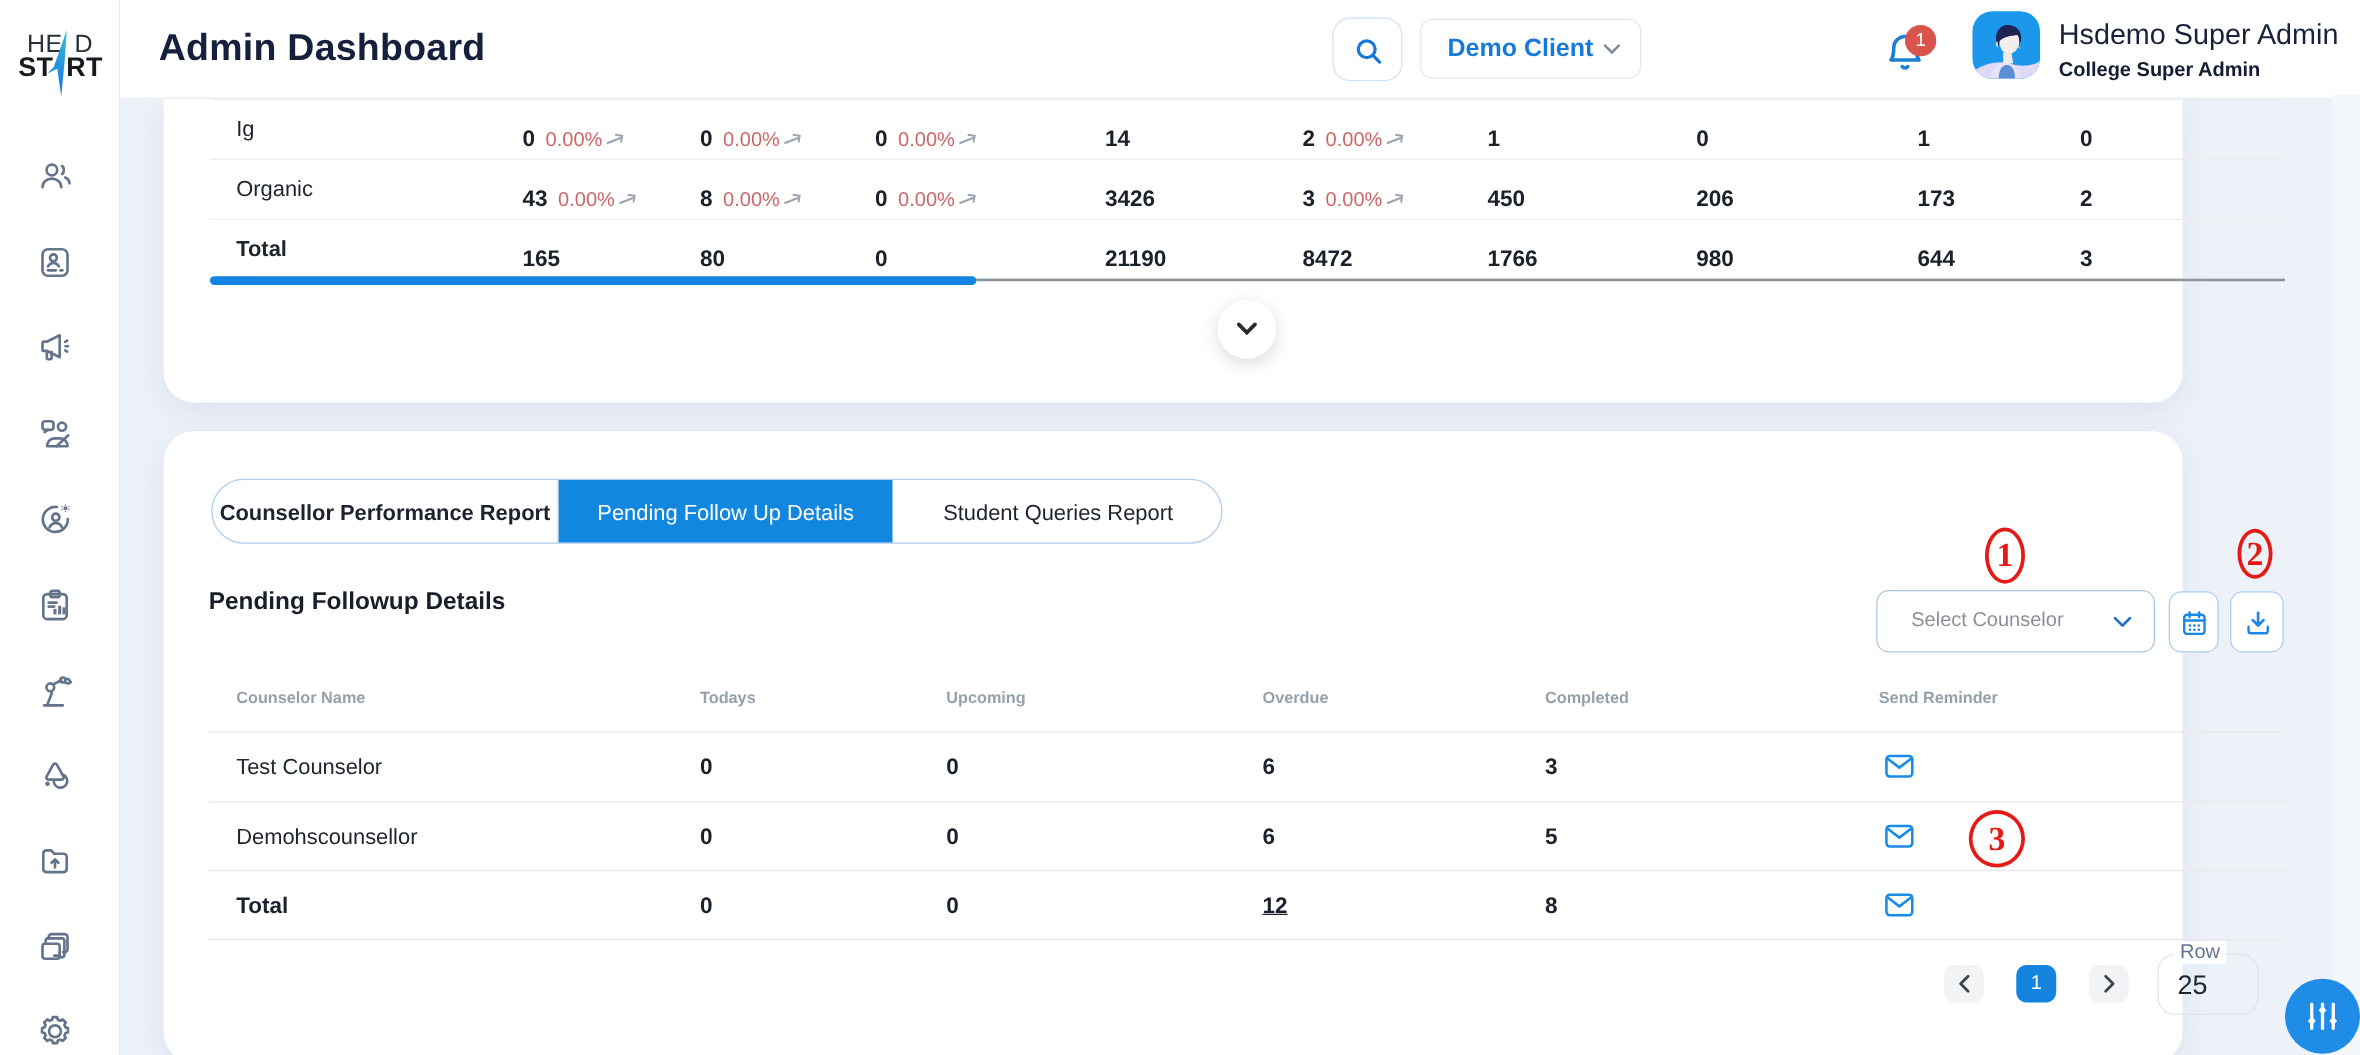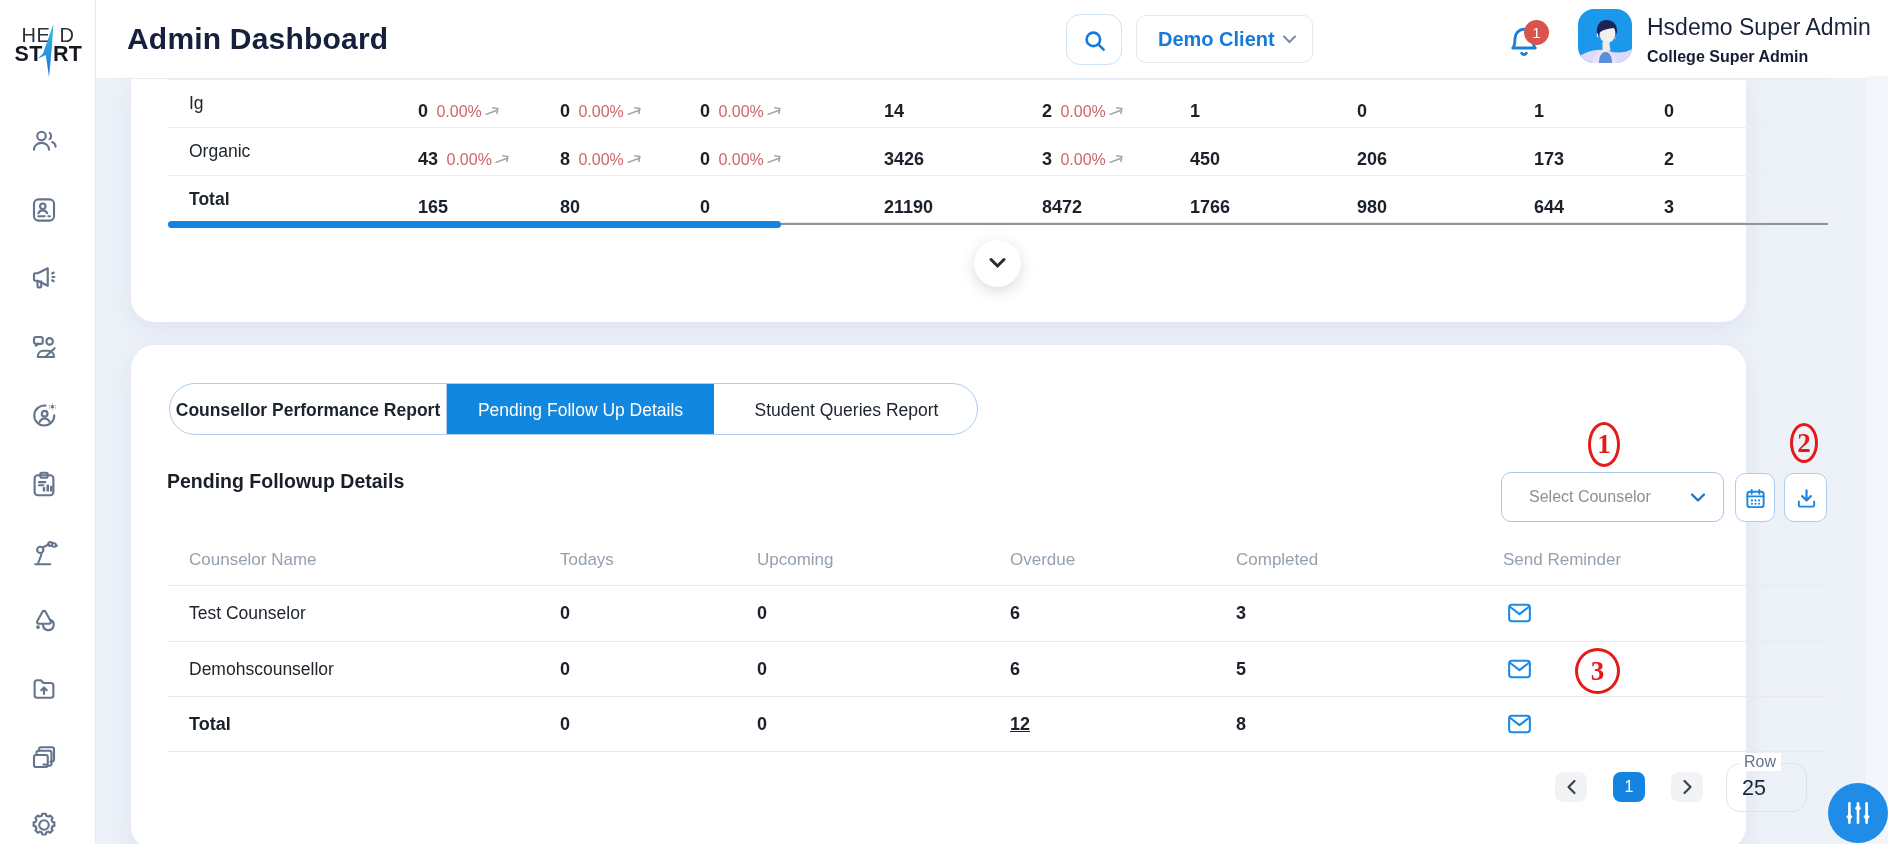--- a/index.html
+++ b/index.html
@@ -51,21 +51,21 @@
   
   #selbox { position:absolute; left:1370px; top:127px; width:223px; height:50px; border:1px solid #a9c6e6; border-radius:10px; background:#fff; }
   #selbox .ph { position:absolute; left:17px; top:15px; font-size:16px; color:#8b8f96;margin-left:10px; }
   .sqbtn { position:absolute; top:128px; width:40px; height:49px; border:1px solid #abcdf2; border-radius:10px; background:#fff; }
   #calbtn { left:1604px; }
   #dlbtn { left:1653px; width:43px; }
 
   .redcirc { position:absolute; border:3.5px solid #e51a17; border-radius:50%; color:#e51a17; font-weight:bold; font-size:27px; font-family:"Liberation Serif", serif; display:flex; align-items:center; justify-content:center; background:transparent; z-index:5; }
 
   
-  .t2head { position:absolute; top:205px; font-size:17px; color:#95a0ad; }
+  .t2head { position:absolute; top:205px; font-size:13px; color:#95a0ad;font-weight:bold; }
   .t2line { position:absolute; left:36px; width:1661px; height:1px; background:#e9e9e9; }
   .t2cell { position:absolute; white-space:nowrap; font-size:17.5px; color:#20262e; }
   .t2num { font-weight:bold; color:#1a212b; font-size:18px; }
   .mailico { position:absolute; }
 
   
   .pgbtn { position:absolute; top:427px; width:32px; height:30px; border-radius:8px; background:#f2f3f5; display:flex; align-items:center; justify-content:center; }
   #pg1 { background:#1583e0; color:#fff; font-size:16px; }
   #rowbox { position:absolute; left:1595px; top:418px; width:81px; height:49px; border:1px solid #dfe3ec; border-radius:14px; }
   #rowbox .lg { position:absolute; left:12px; top:-11px; background:#fff; padding:0 5px; font-size:16px; color:#64748f; }

